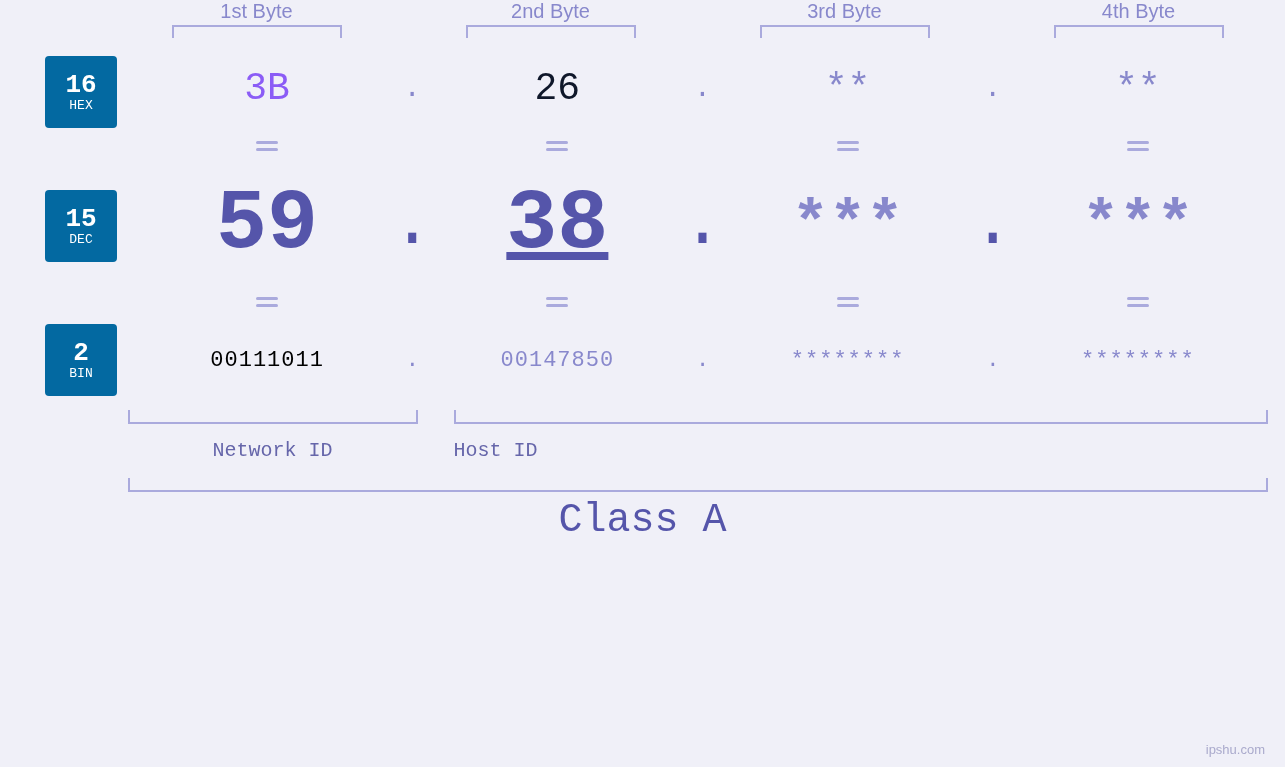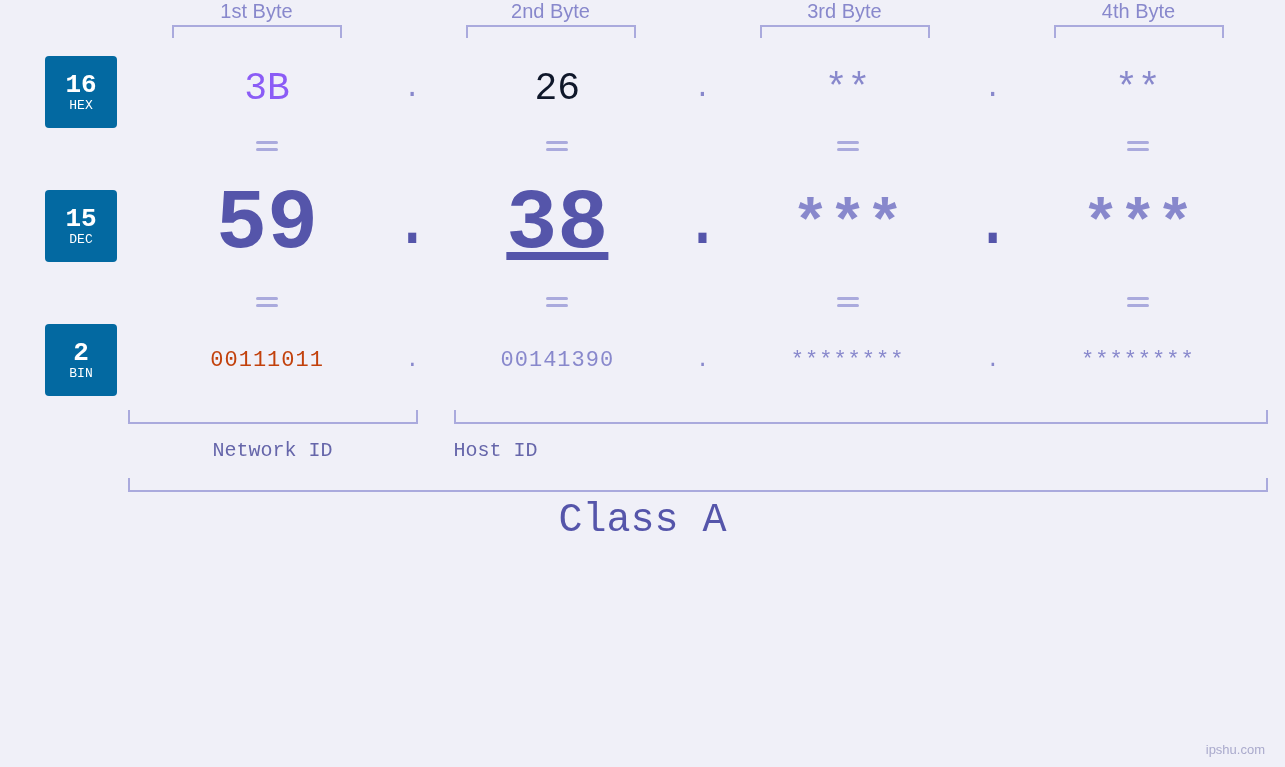--- a/index.html
+++ b/index.html
@@ -303,27 +303,27 @@
         <div class="cell">
           <div class="eq-icon">
             <div class="eq-bar"></div>
               <div class="eq-bar"></div>
           </div>
         </div>
       </div>
 
       <div class="row-bin">
         <div class="cell">
-          <span style="font-size:22px; color:#c2410c; font-family:'Courier New',monospace; letter-spacing:1px;">00111011</span>
+          <span style="font-size:22px; color:#000000; font-family:'Courier New',monospace; letter-spacing:1px;">00111011</span>
         </div>
         <div class="dot-sep">
           <span style="font-size:22px; color:#8888cc;">.</span>
         </div>
         <div class="cell">
-          <span style="font-size:22px; color:#8888cc; font-family:'Courier New',monospace; letter-spacing:1px;">00141390</span>
+          <span style="font-size:22px; color:#8888cc; font-family:'Courier New',monospace; letter-spacing:1px;">00147850</span>
         </div>
         <div class="dot-sep">
           <span style="font-size:22px; color:#8888cc;">.</span>
         </div>
         <div class="cell">
           <span style="font-size:22px; color:#8888cc; font-family:'Courier New',monospace; letter-spacing:1px;">********</span>
         </div>
         <div class="dot-sep">
           <span style="font-size:22px; color:#8888cc;">.</span>
         </div>

